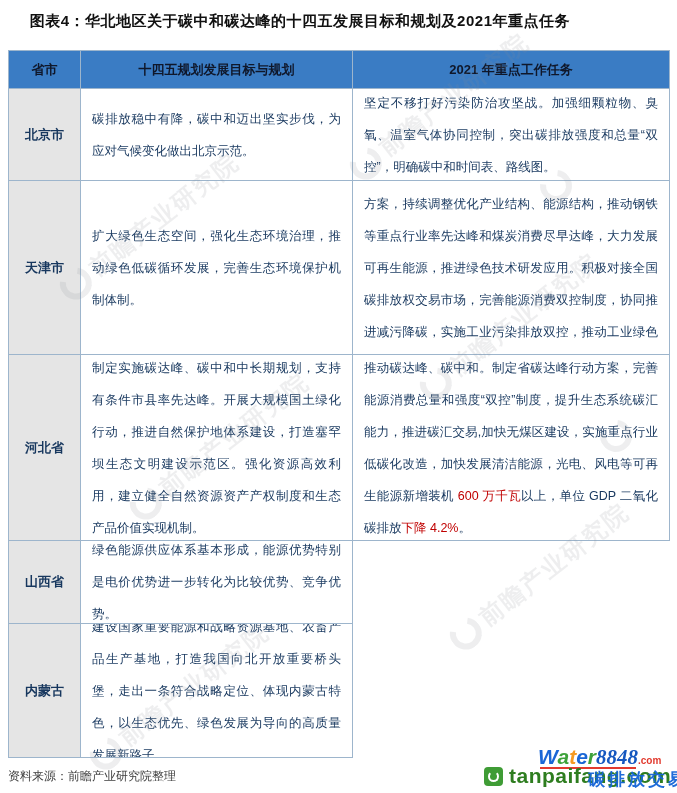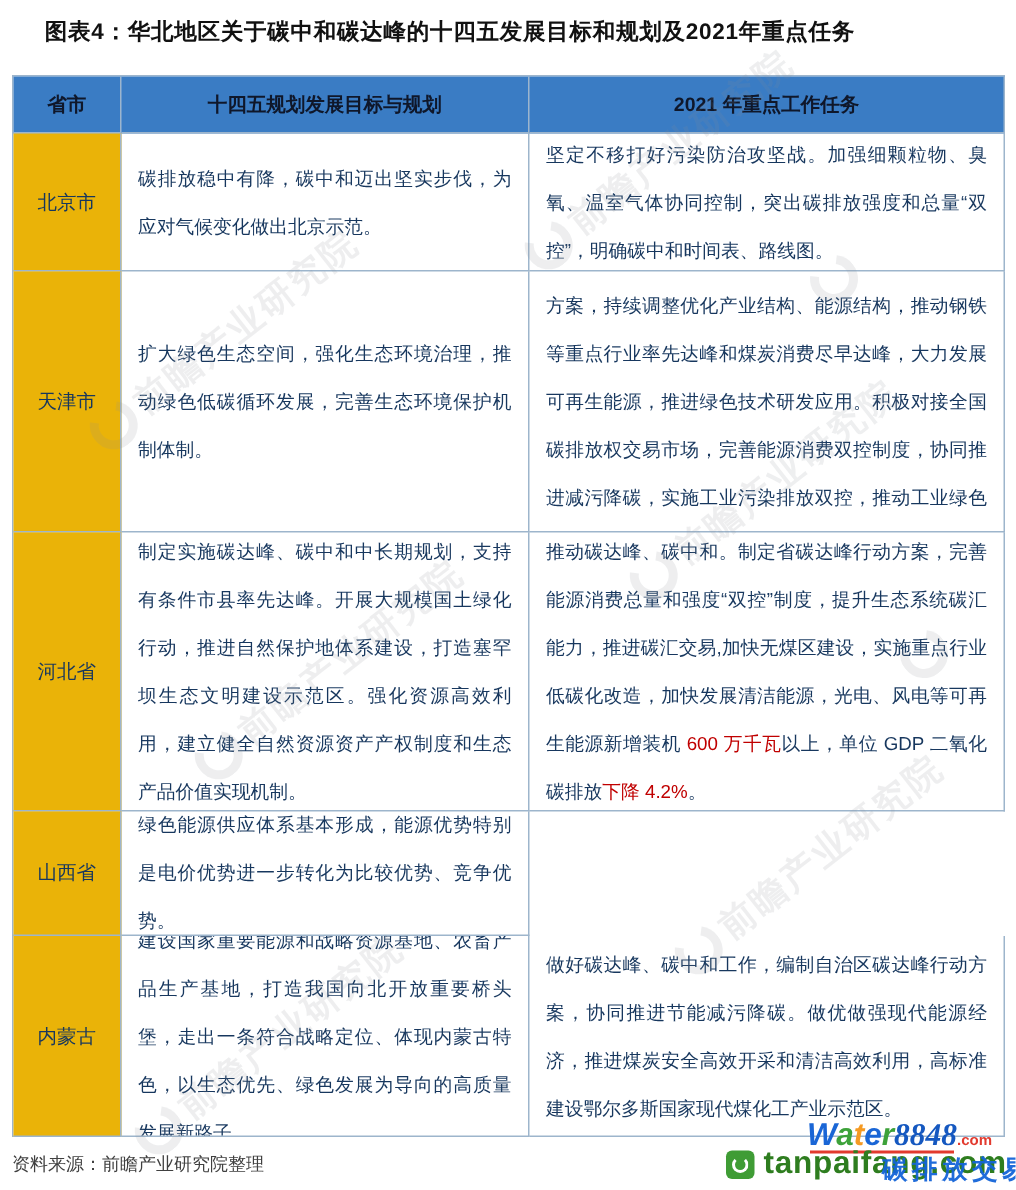--- a/index.html
+++ b/index.html
@@ -23,22 +23,22 @@
     display:flex;align-items:center;overflow:hidden;
   }
   .c1{width:72px;}
   .c2{width:272px;}
   .c3{width:317px;}
   .head .cell{
     background:#3a7cc4;color:#0f172a;font-weight:bold;font-size:13px;
     justify-content:center;height:38px;
   }
   .body-row .c1{
-    background:#eab308;color:#17375e;font-size:13px;justify-content:center;
-    font-weight:normal;
+    background:#e5e5e5;color:#17375e;font-size:13px;justify-content:center;
+    font-weight:bold;
   }
   .body-row .c2,.body-row .c3{
     background:transparent;color:#17375e;font-size:12.5px;line-height:32px;
     padding:0 11px;text-align:justify;
   }
   .r0{height:92px;}
   .r1{height:174px;}
   .r2{height:186px;}
   .r3{height:83px;}
   .r4{height:134px;}
@@ -135,23 +135,20 @@
     <div class="cell c2">
         <span>绿色能源供应体系基本形成，能源优势特别是电价优势进一步转化为比较优势、竞争优势。</span>
       </div>
   </div>
 
   <div class="t-row body-row r4">
     <div class="cell c1">内蒙古</div>
     <div class="cell c2">
         <span>建设国家重要能源和战略资源基地、农畜产品生产基地，打造我国向北开放重要桥头堡，走出一条符合战略定位、体现内蒙古特色，以生态优先、绿色发展为导向的高质量发展新路子。</span>
       </div>
-    <div class="cell c3">
-        <span>做好碳达峰、碳中和工作，编制自治区碳达峰行动方案，协同推进节能减污降碳。做优做强现代能源经济，推进煤炭安全高效开采和清洁高效利用，高标准建设鄂尔多斯国家现代煤化工产业示范区。</span>
-      </div>
   </div>
 </div>
 
 <div class="source">资料来源：前瞻产业研究院整理</div>
 
 <div class="wm-layer">
   <div class="wm" style="left:40px;top:210px;">
       <span class="wm-ring"></span>
       <span class="wm-text">前瞻产业研究院</span>
     </div>

